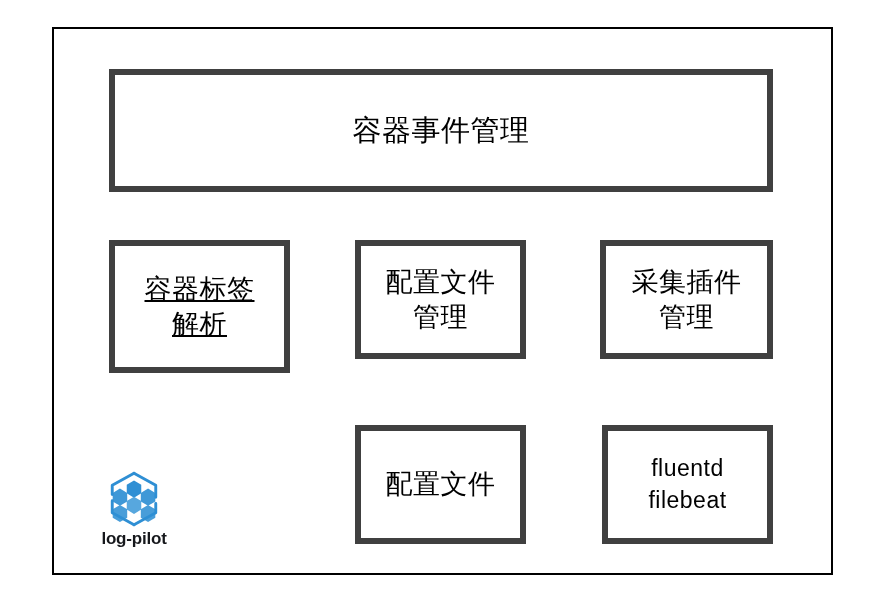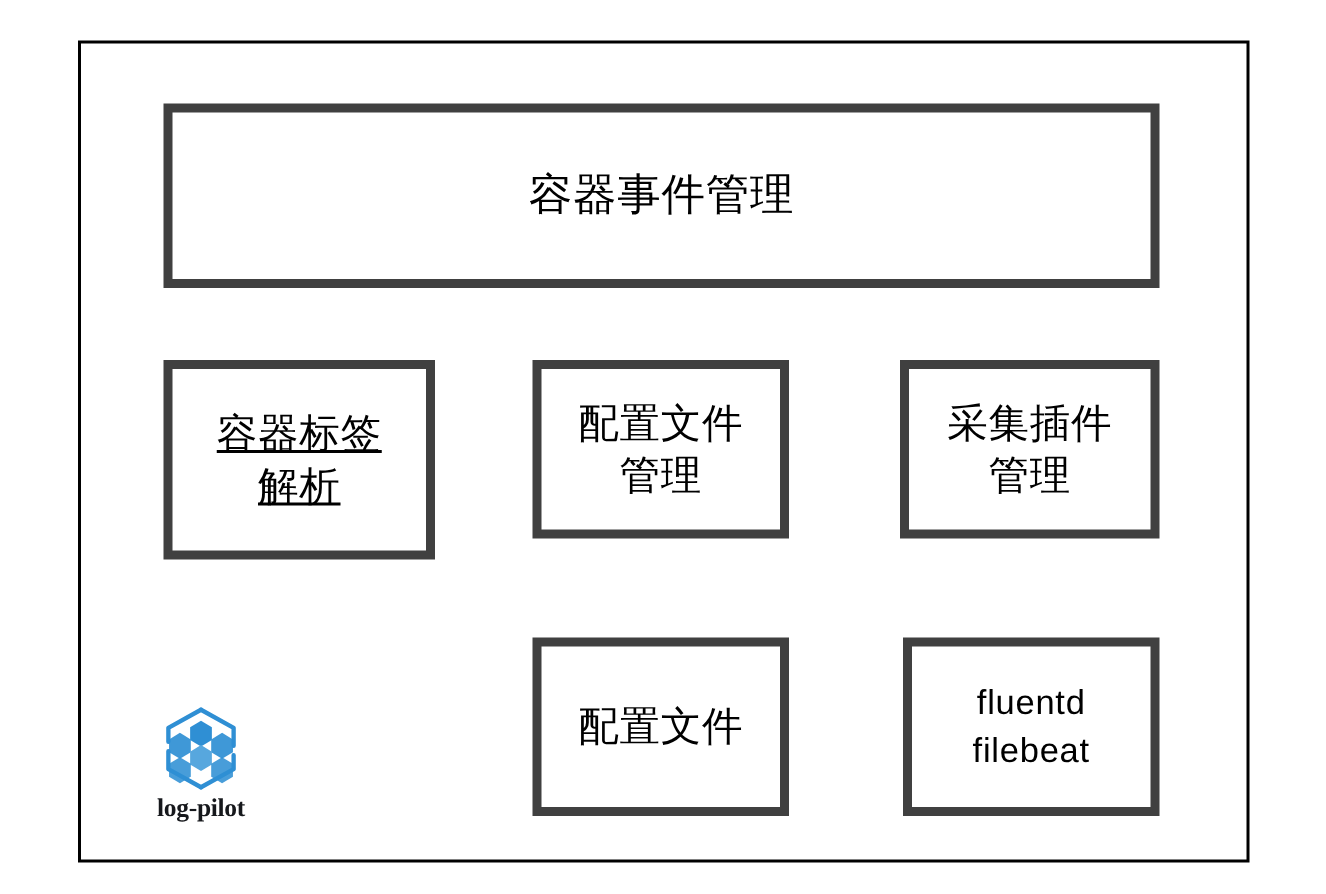--- a/index.html
+++ b/index.html
@@ -158,21 +158,21 @@
 
     <div class="box box-bot-1" style="left:301px; top:396px;">
       <span class="box-label">配置文件</span>
     </div>
 
     <div class="box box-bot-2" style="left:548px; top:396px;">
       <span class="box-label">fluentd
 filebeat</span>
     </div>
 
-    <div class="logo-block" style="left:24px; top:441px;font-family:Liberation Serif, serif;">
+    <div class="logo-block" style="left:24px; top:441px;">
       <span class="logo-mark">
         <svg class="logo-mark" viewBox="0 0 64 64" xmlns="http://www.w3.org/2000/svg" aria-hidden="true" focusable="false">
 
           <g fill="none" stroke="#2f8fd4" stroke-width="3.2" stroke-linecap="round" stroke-linejoin="round">
             <path d="M32 3.5 L56 16.8 L56 30"></path>
             <path d="M56 37 L56 47.2 L32 60.5"></path>
             <path d="M32 60.5 L8 47.2 L8 34"></path>
             <path d="M8 27 L8 16.8 L32 3.5"></path>
           </g>
 

